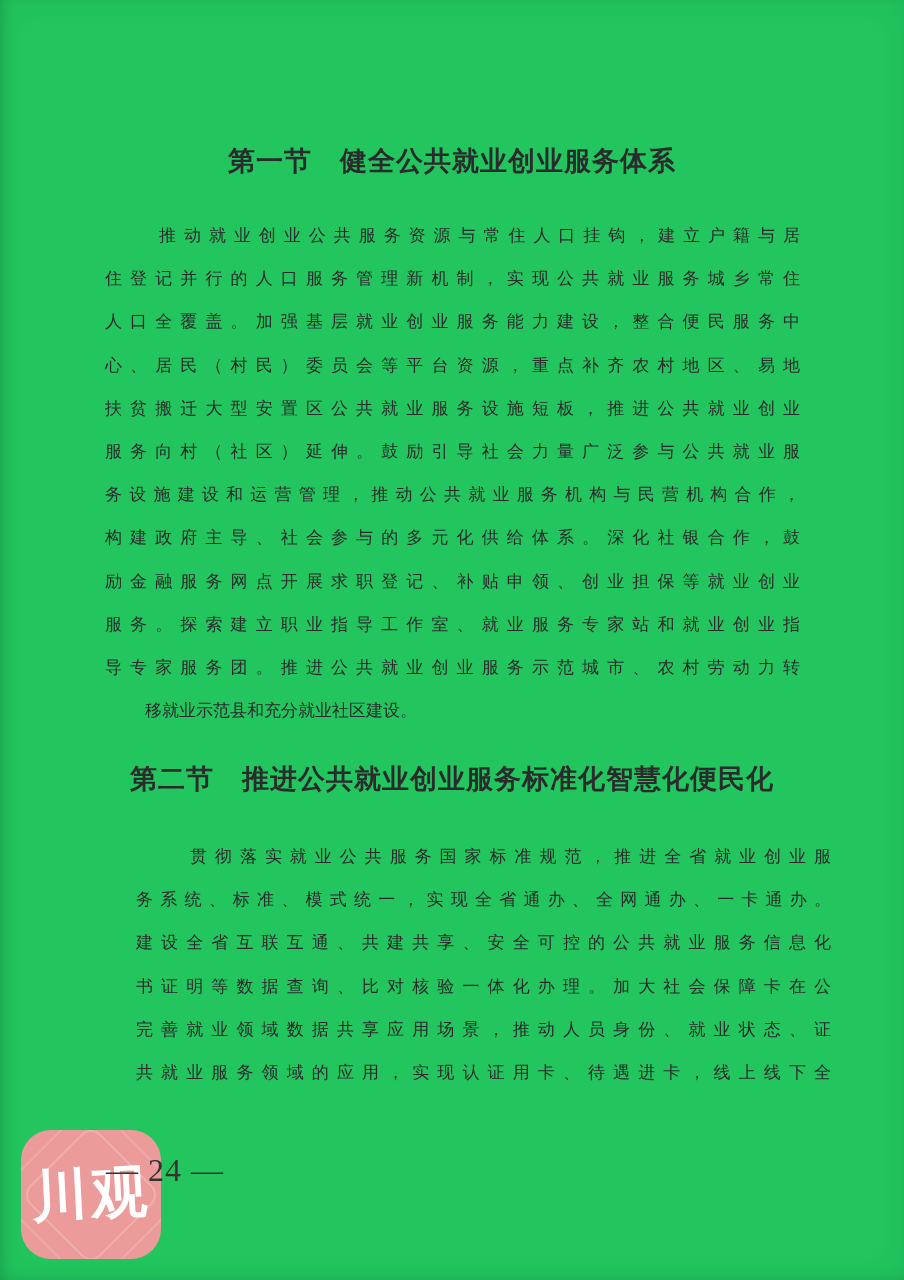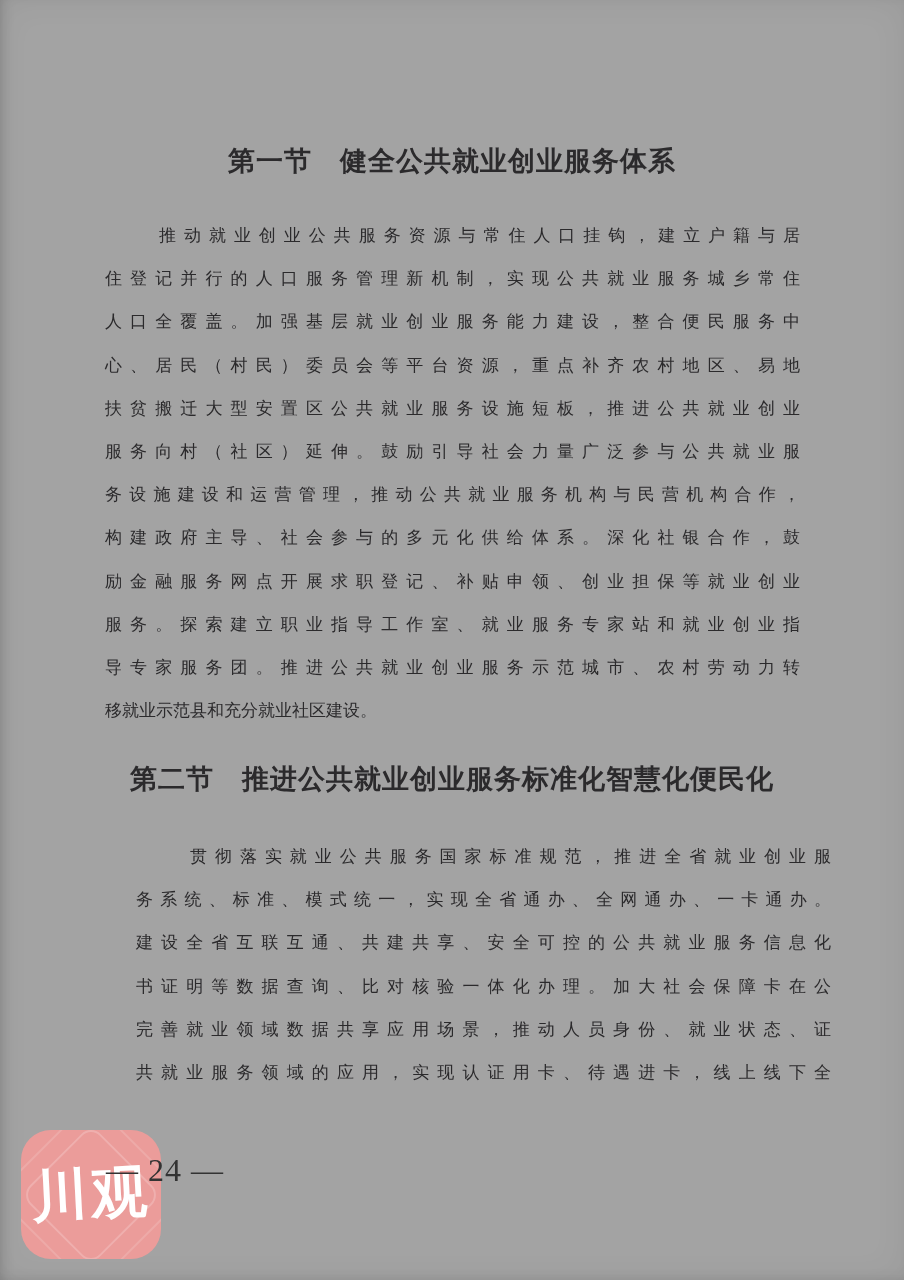--- a/index.html
+++ b/index.html
@@ -1,21 +1,21 @@
 <!DOCTYPE html>
 <html><head>
 <meta charset="utf-8">
 <style>
   html, body { margin: 0; padding: 0; background: #e9e9e9; }
   .page {
     position: relative;
     width: 904px;
     height: 1280px;
     margin: 0 auto;
-    background: #a3a3a3;
+    background: #22c55e;
     color: #2b2a2c;
     font-family: "Liberation Serif", "DejaVu Serif", serif;
     overflow: hidden;
     box-shadow: inset 0 0 34px rgba(0,0,0,0.055),
                 inset 9px 0 14px -8px rgba(0,0,0,0.16),
                 inset 0 -8px 14px -8px rgba(0,0,0,0.08);
   }
   .heading {
     position: absolute;
     left: 0;
@@ -38,21 +38,21 @@
   .line {
     height: 43.2px;
     line-height: 43.2px;
     font-size: 17px;
     white-space: nowrap;
     text-align: justify;
     text-align-last: justify;
     text-justify: inter-character;
   }
   .line.first { text-indent: 54px; }
-  .line.flush { text-align-last: left; }
+  .line.flush { text-align-last: left; margin-left: 40px; }
   .page-number {
     position: absolute;
     left: 106px;
     top: 1152px;
     font-size: 32px;
     letter-spacing: 1px;
     color: #333;
     z-index: 3;
   }
   .watermark {

